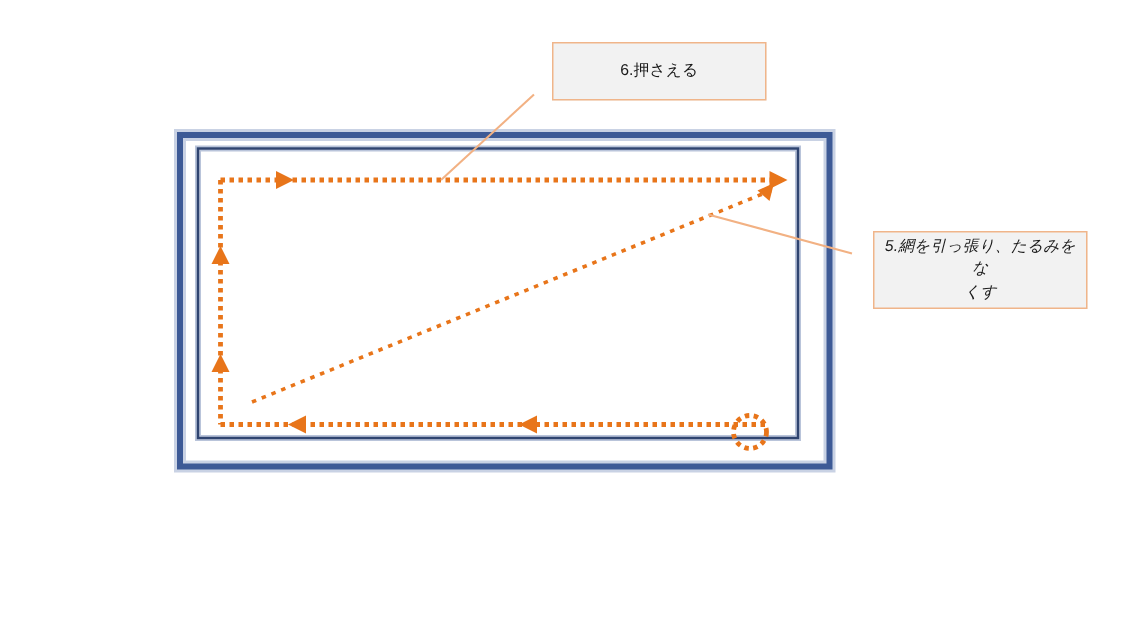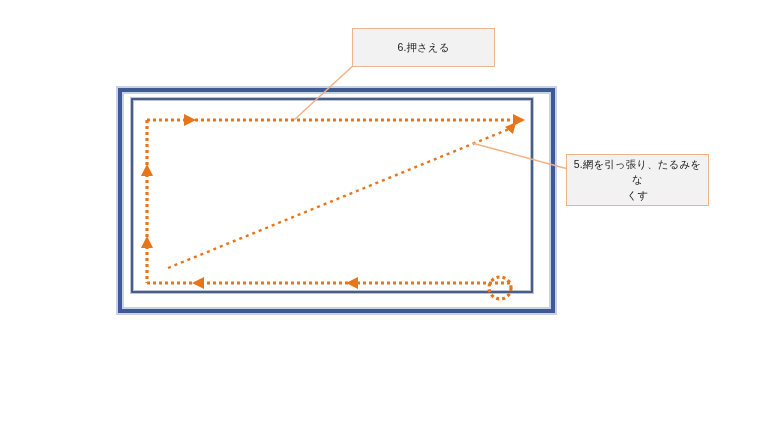--- a/index.html
+++ b/index.html
@@ -42,34 +42,36 @@
     border: 1px solid #f0b58a;
     display: flex;
     align-items: center;
     justify-content: center;
     text-align: center;
     color: #1a1a1a;
     font-size: 10.5px;
     line-height: 1.45;
     letter-spacing: 0.1px;
     padding: 3px 6px;
+    margin-left: 16px;
   }
 
   #callout-top {
     left: 352px;
     top: 28px;
     width: 143px;
     height: 39px;
   }
 
   #callout-right {
     left: 566px;
     top: 154px;
     width: 143px;
     height: 52px;
+    font-style: italic;
   }
 
   .callout-text {
     display: block;
     width: 100%;
   }
 </style>
 </head>
 <body>
 

